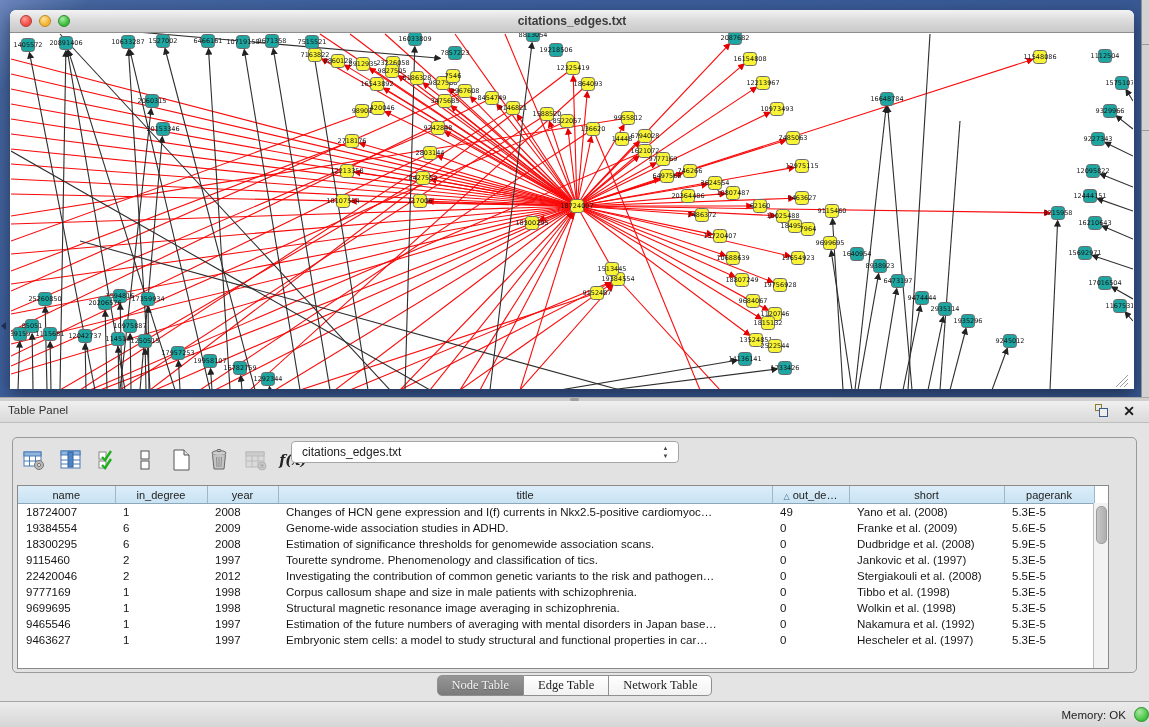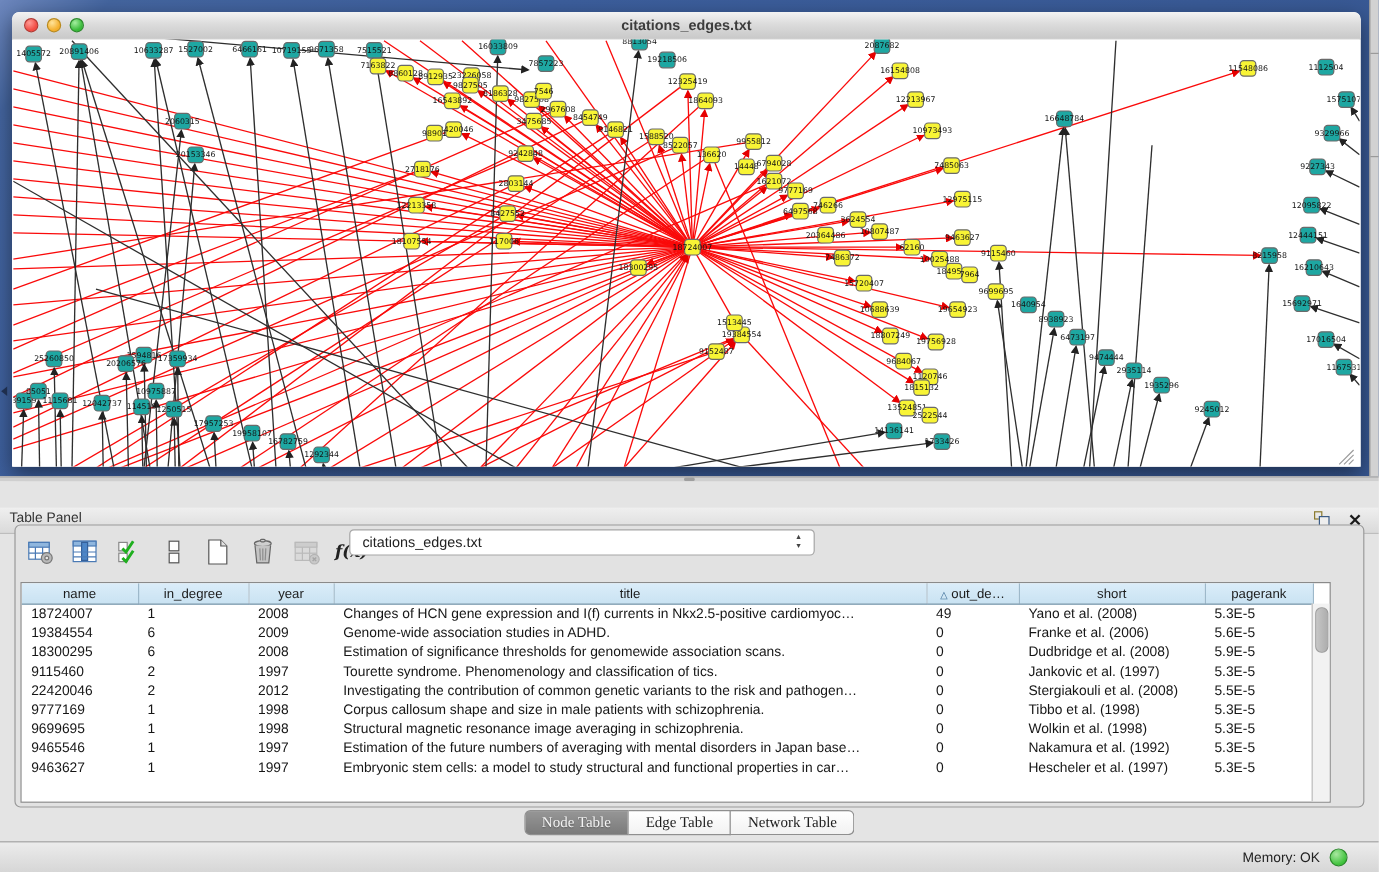--- a/index.html
+++ b/index.html
@@ -39,21 +39,21 @@
 
   
   .splitter{position:absolute;left:0;top:397px;width:1149px;height:4px;background:#cfcfcf;
     border-top:1px solid #a8a8a8;box-sizing:border-box;}
   .splitter .handle{position:absolute;left:570px;top:0px;width:9px;height:3px;
     background:#9f9f9f;border-radius:2px;}
 
   
   .table-panel{position:absolute;left:0;top:401px;width:1149px;height:300px;background:#e4e4e4;}
   .tp-header{position:relative;height:21px;background:linear-gradient(#efefef,#dadada);
-    border-bottom:1px solid #bdbdbd;margin-top:22px;}
+    border-bottom:1px solid #bdbdbd;}
   .tp-title{position:absolute;left:8px;top:3px;font-size:11.5px;color:#333;}
   .tp-actions{position:absolute;right:14px;top:2px;display:flex;gap:14px;align-items:center;}
   .float-icon{position:relative;width:14px;height:14px;display:inline-block;}
   .float-icon .sq1{position:absolute;left:0;top:0;width:7px;height:7px;border:1.5px solid #8a7a2e;box-sizing:border-box;}
   .float-icon .sq2{position:absolute;left:4px;top:4px;width:9px;height:9px;border:1.5px solid #3b5c86;background:#eee;box-sizing:border-box;}
   .close-x{font-size:14px;font-weight:bold;color:#1a1a1a;line-height:16px;cursor:default;}
 
   .tp-container{position:absolute;left:12px;top:36px;width:1125px;height:236px;
     border:1px solid #9a9a9a;border-radius:5px;background:#e2e2e2;box-sizing:border-box;}
   .toolbar{position:absolute;left:8px;top:7px;height:30px;display:flex;align-items:center;gap:11px;}
@@ -84,21 +84,21 @@
   .seg{font-family:Liberation Serif, serif;font-size:12.5px;height:21px;padding:0 14px;
     background:linear-gradient(#ffffff,#f2f2f2);border:1px solid #8f8f8f;border-left:none;
     color:#1c1c1c;cursor:default;}
   .seg:first-child{border-left:1px solid #8f8f8f;border-radius:5px 0 0 5px;}
   .seg:last-child{border-radius:0 5px 5px 0;text-align:center;}
   .seg.active{background:linear-gradient(#969696,#7b7b7b);color:#f4f4f4;text-shadow:0 1px 1px rgba(0,0,0,.3);}
 
   
   .statusbar{position:absolute;left:0;top:701px;width:1149px;height:26px;
     background:linear-gradient(#ececec,#d6d6d6);border-top:1px solid #a5a5a5;box-sizing:border-box;
-    display:flex;align-items:center;justify-content:flex-end;gap:8px;padding-right:26px;}
+    display:flex;align-items:center;justify-content:flex-end;gap:8px;}
   .mem-label{font-size:11.5px;color:#222;}
   .mem-dot{width:15px;height:15px;border-radius:50%;
     background:radial-gradient(circle at 35% 30%,#a8e8a0,#3fc23c 70%);border:1px solid #2c8a2c;box-sizing:border-box;}
 </style>
 </head>
 <body>
 
 <div class="app">
 
   <div class="desktop">
@@ -890,21 +890,21 @@
                 <td>49</td>
                 <td class="c-center">Yano et al. (2008)</td>
                 <td>5.3E-5</td>
               </tr>
               <tr>
                 <td>19384554</td>
                 <td>6</td>
                 <td>2009</td>
                 <td>Genome-wide association studies in ADHD.</td>
                 <td>0</td>
-                <td class="c-center">Franke et al. (2006)</td>
+                <td class="c-center">Franke et al. (2009)</td>
                 <td>5.6E-5</td>
               </tr>
               <tr>
                 <td>18300295</td>
                 <td>6</td>
                 <td>2008</td>
                 <td>Estimation of significance thresholds for genomewide association scans.</td>
                 <td>0</td>
                 <td class="c-center">Dudbridge et al. (2008)</td>
                 <td>5.9E-5</td>

